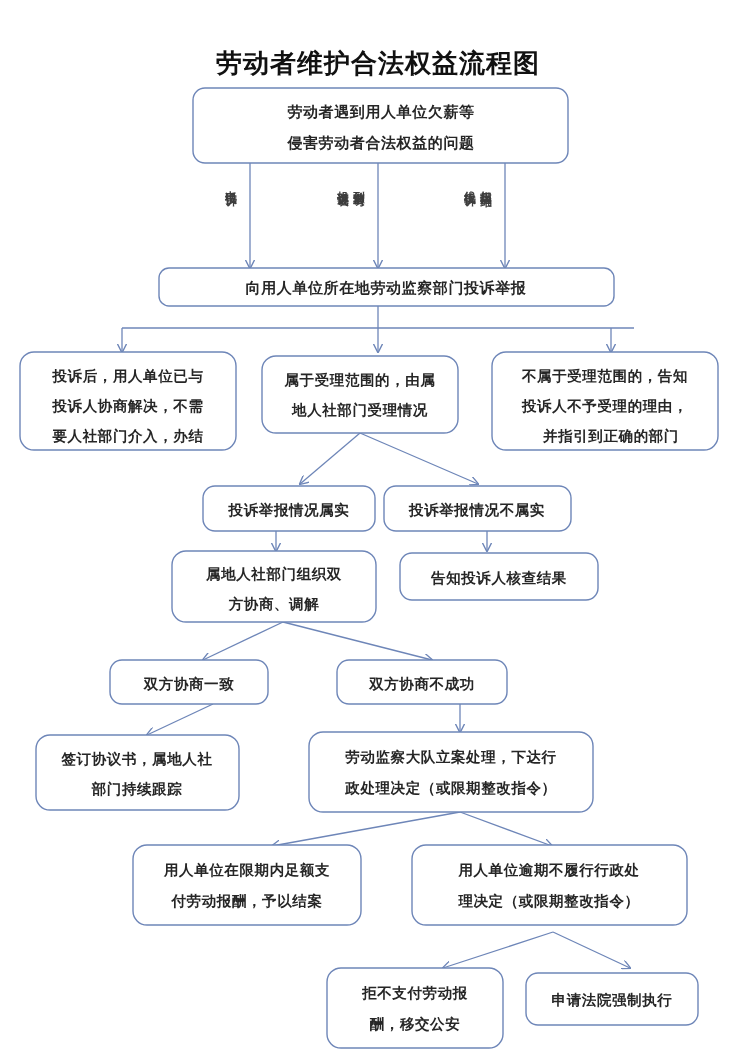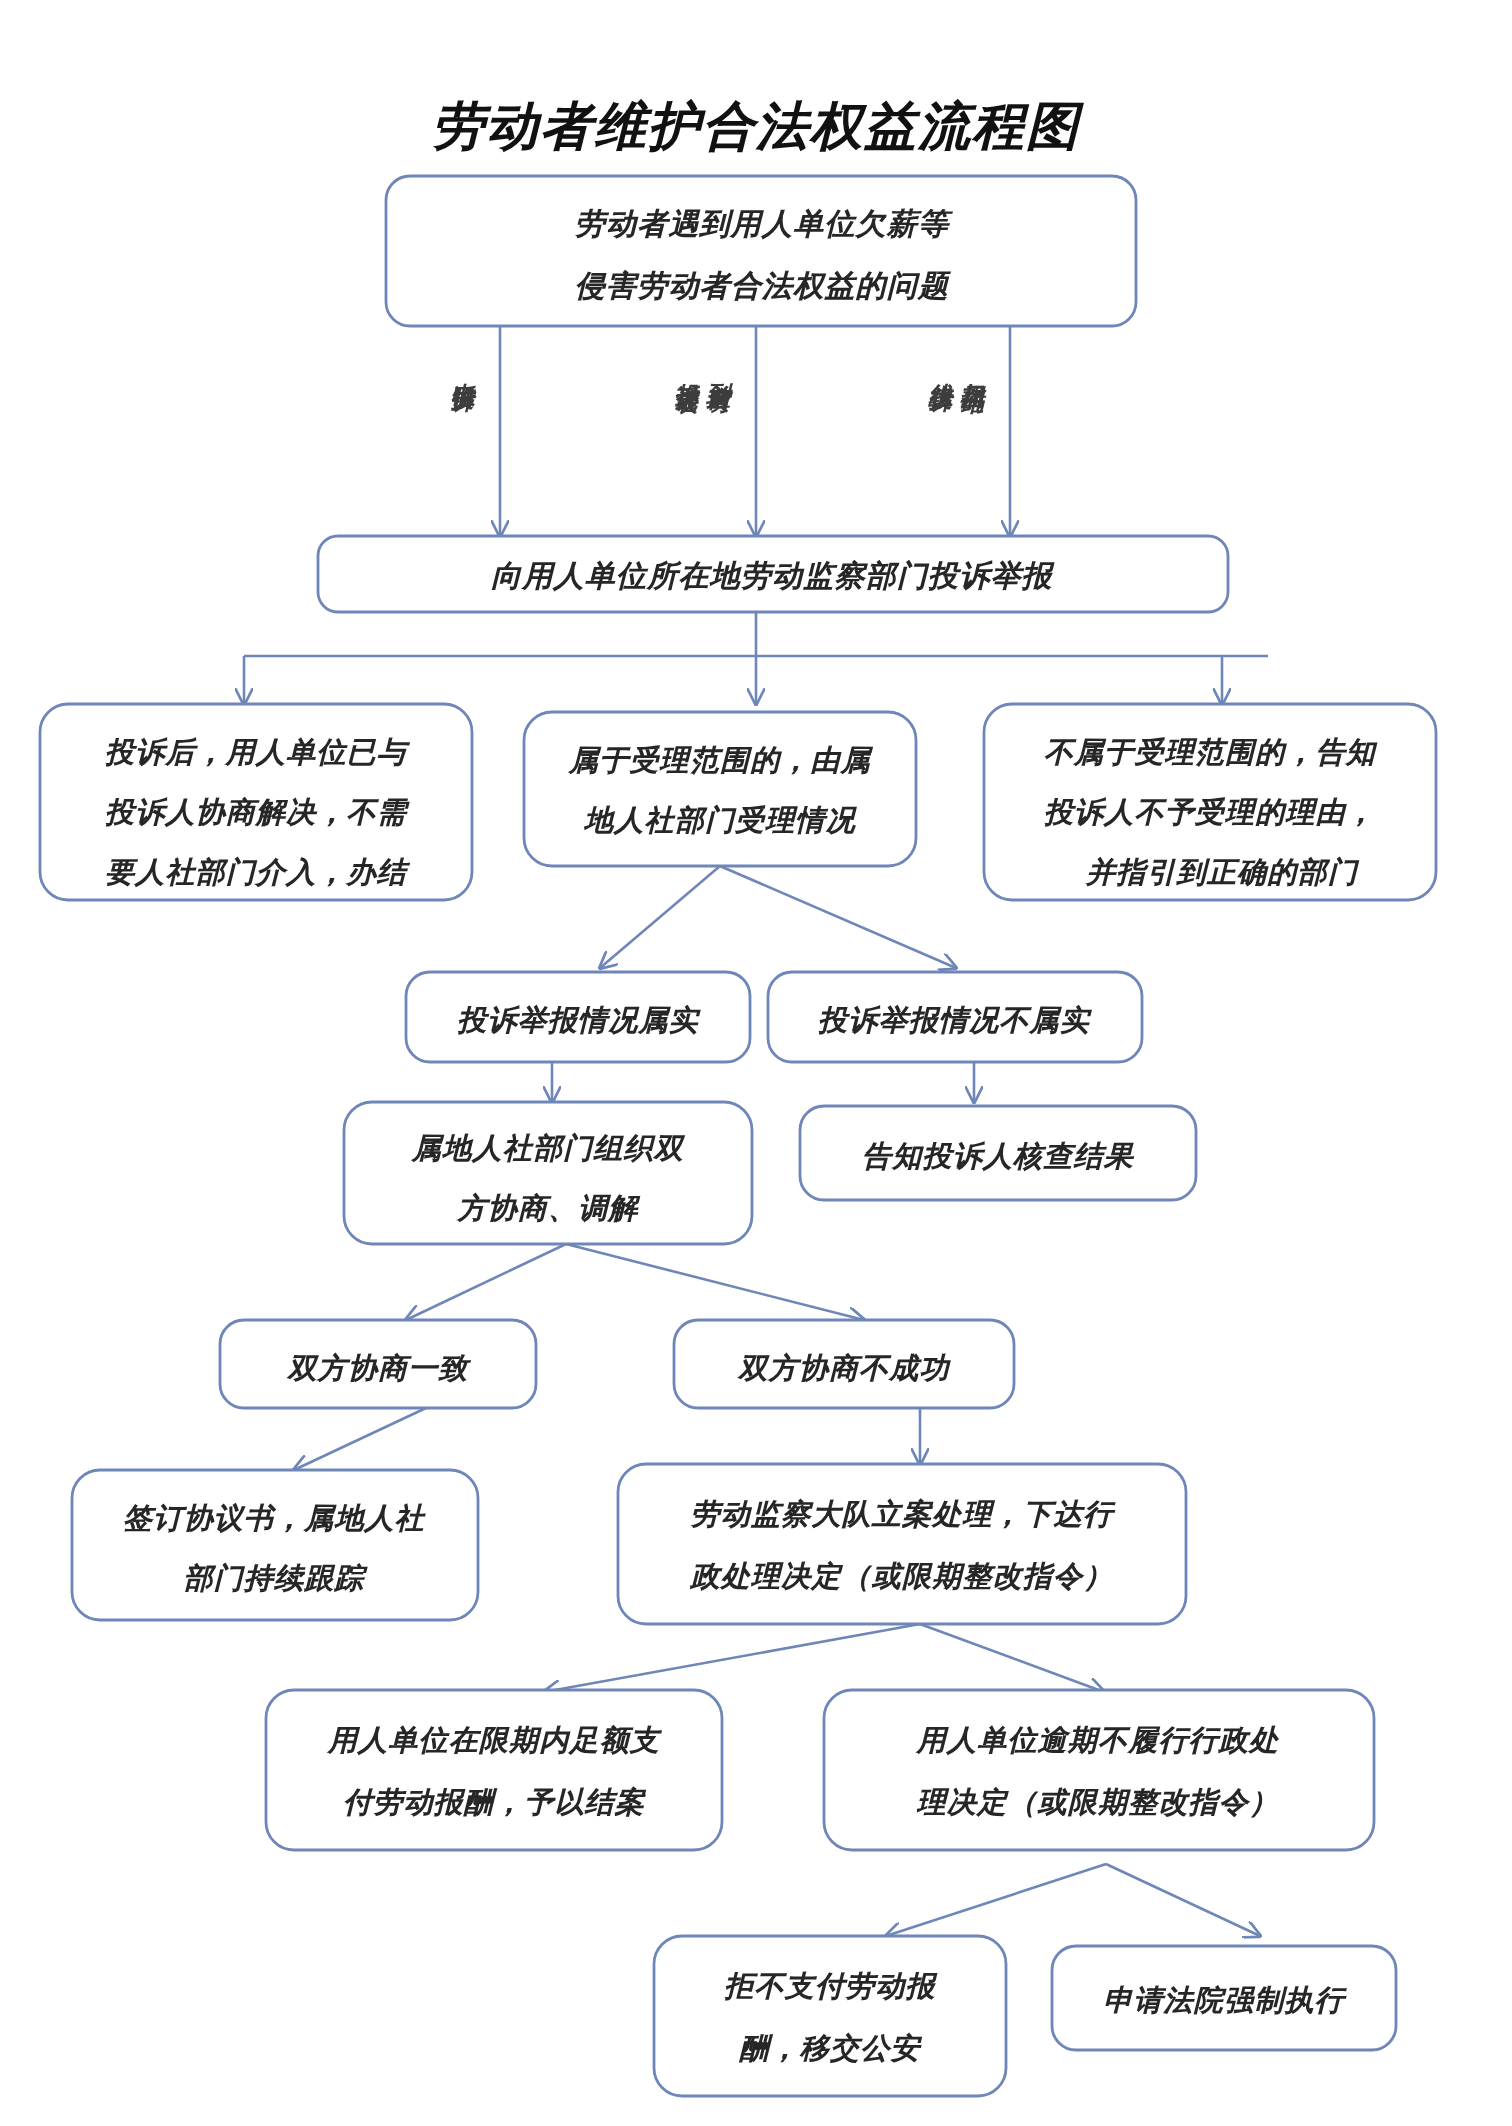--- a/index.html
+++ b/index.html
@@ -1,21 +1,21 @@
 <!DOCTYPE html>
 <html><head>
 <meta charset="utf-8">
 <style>
   html,body{margin:0;padding:0;background:#ffffff;}
   body{
     width:756px;height:1063px;
     font-family:"DejaVu Sans","Liberation Sans",sans-serif;
     -webkit-font-smoothing:antialiased;
   }
-  #chart-root{position:relative;width:756px;height:1063px;overflow:hidden;background:#fff;font-style:italic;}
+  #chart-root{position:relative;width:756px;height:1063px;overflow:hidden;background:#fff;}
   svg{position:absolute;inset:0;width:756px;height:1063px;display:block;}
 
   .flow-title{
     font-family:"DejaVu Serif","Liberation Serif",serif;
     font-weight:bold;
     font-size:26px;
     fill:#111111;
     letter-spacing:1px;
   }
   .node-box{

